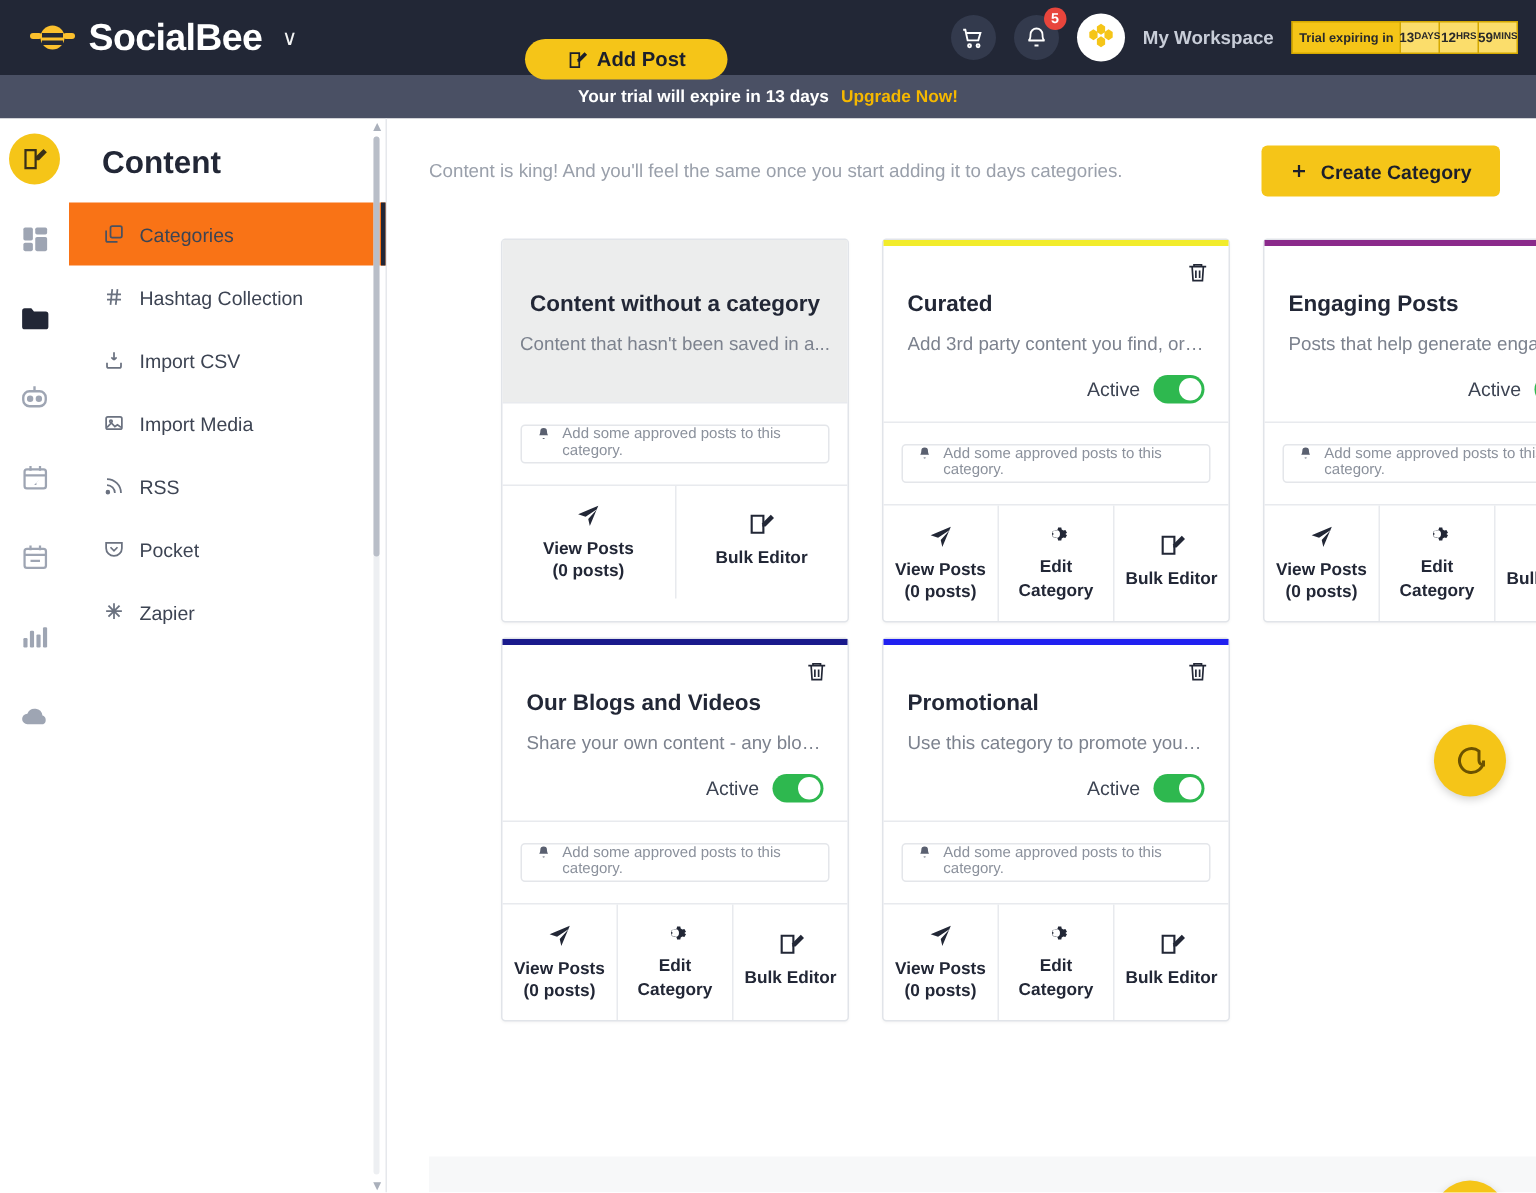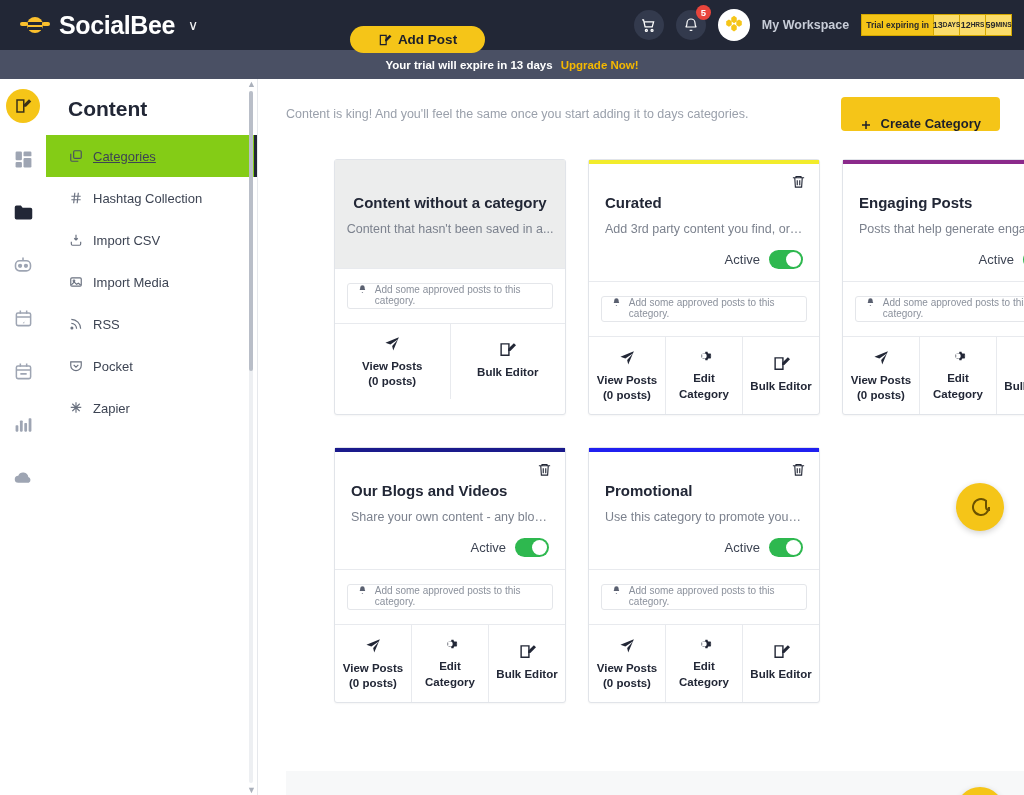--- a/index.html
+++ b/index.html
@@ -114,21 +114,21 @@
   }
   .subnav-title {
     font-size: 21px; font-weight: bold; color: #222736;
     padding: 4px 0 14px 22px;
   }
   .subnav-item {
     display: flex; align-items: center; gap: 9px;
     height: 42px; padding-left: 22px; cursor: pointer;
     font-size: 13px; color: #3d4453;
   }
-  .subnav-item.selected { background: #84cc16; position: relative; text-decoration: underline; }
+  .subnav-item.selected { background: #f97316; position: relative; }
   .subnav-item.selected::after {
     content: ""; position: absolute; right: 0; top: 0;
     width: 3px; height: 100%; background: #222736;
   }
   .subnav-item .sn-icon { width: 16px; display: flex; justify-content: center; color: #6b7280; }
   .subnav-scroll {
     position: absolute; right: 2px; top: 0; width: 8px; height: 100%;
   }
   .sb-arrow { color: #aab0bb; font-size: 9px; text-align: center; }
   .sb-track {
@@ -146,27 +146,27 @@
     overflow: hidden; position: relative;
   }
   .main-head { display: flex; justify-content: space-between; align-items: flex-start; }
   .page-title { font-size: 21.5px; font-weight: bold; color: #222736; }
   .page-sub { font-size: 12.5px; color: #9aa0ab; margin-top: 10px; }
   .create-btn {
     background: #F5C518; color: #1c1f2b; border: none;
     border-radius: 4px; height: 34px; padding: 0 19px;
     font-size: 13px; font-weight: bold;
     font-family: "Liberation Sans", sans-serif;
-    display: flex; align-items: flex-end; gap: 9px; cursor: pointer;
+    display: flex; align-items: center; gap: 9px; cursor: pointer;
     margin-right: 12px;
   }
 
   .grid {
     display: grid; grid-template-columns: repeat(3, 232px);
-    gap: 32px 22px; margin-top: 28px; padding-left: 48px;
+    gap: 10px 22px; margin-top: 28px; padding-left: 48px;
   }
   .card {
     background: #fff; border: 1px solid #e1e4e9; border-radius: 3px;
     display: flex; flex-direction: column;
     box-shadow: 0 1px 2px rgba(0,0,0,.04);
     position: relative;
   }
   .card-accent { height: 4px; width: 100%; }
   .card-head { padding: 14px 16px 12px; position: relative; min-height: 108px; }
   .card-head.muted { background: #eceded; min-height: 108px; display: flex; flex-direction: column; justify-content: center; align-items: center; }

